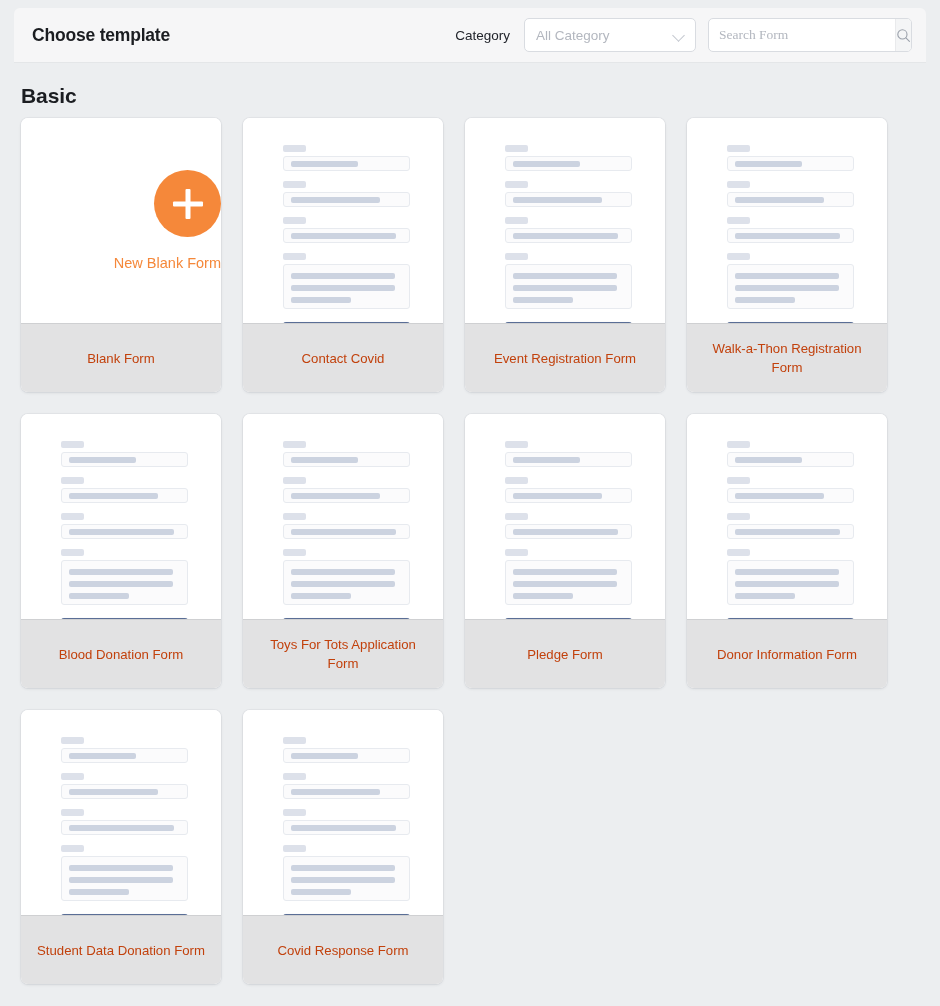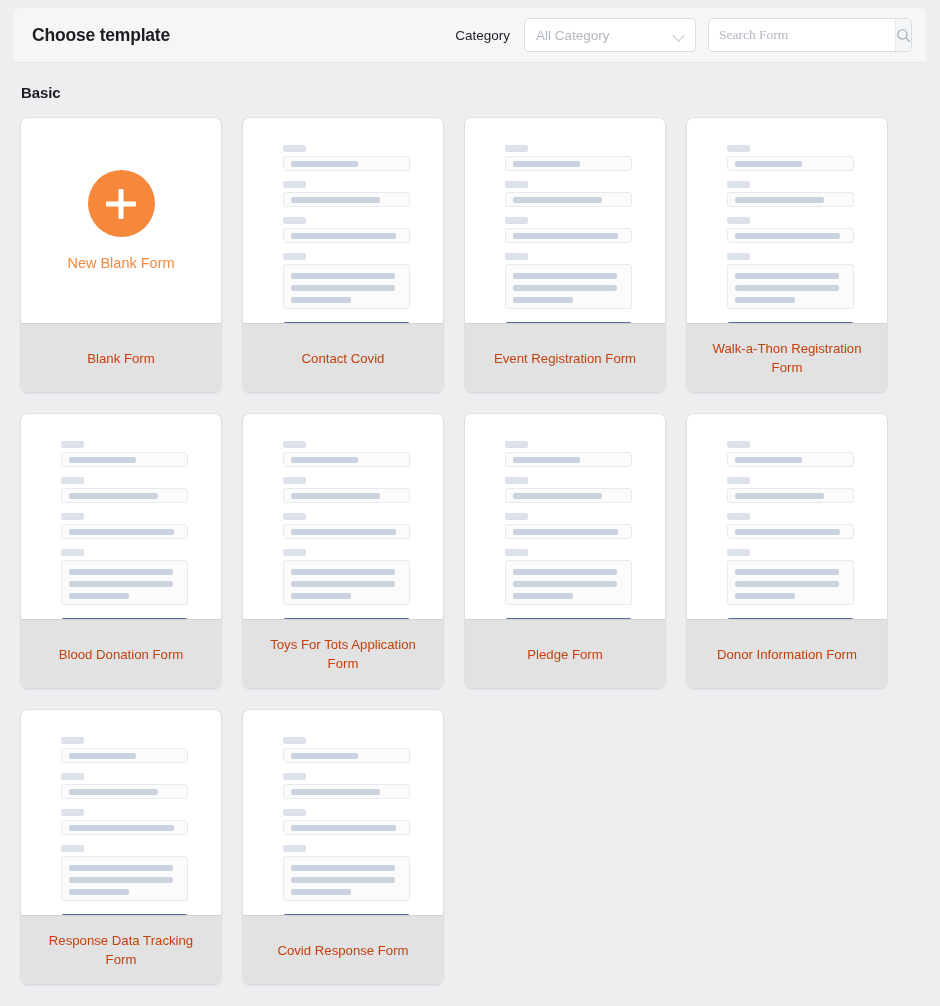--- a/index.html
+++ b/index.html
@@ -111,21 +111,21 @@
     justify-content: center;
     cursor: pointer;
   }
   .search-btn svg { display: block; }
 
   
   .section-title {
     position: absolute;
     left: 21px;
     top: 84px;
-    font-size: 15px;
+    font-size: 21px;
     font-weight: bold;
     color: #1b1d21;
     letter-spacing: -0.1px;
   }
 
   
   .grid {
     position: absolute;
     left: 21px;
     top: 118px;
@@ -167,21 +167,21 @@
     font-size: 13.2px;
     color: #c2410c;
     line-height: 19px;
   }
 
   
   .blank-inner {
     height: 100%;
     display: flex;
     flex-direction: column;
-    align-items: center;
+    align-items: flex-end;
     justify-content: center;
     gap: 18px;
   }
   .plus-circle {
     width: 67px;
     height: 67px;
     border-radius: 50%;
     background: #f5883a;
     position: relative;
   }
@@ -537,21 +537,21 @@
       <div class="sk-fill" style="width:88%"></div>
       <div class="sk-fill" style="width:88%"></div>
       <div class="sk-fill" style="width:51%"></div>
     </div>
     <div class="sk-submit">
       
     </div>
   </div>
     </div>
     <div class="card-footer">
-      <span>Response Data Tracking Form</span>
+      <span>Student Data Donation Form</span>
     </div>
     </div>
     <div class="card">
     <div class="card-preview">
 
   <div class="skel">
     <div class="sk-label"></div>
     <div class="sk-field">
       <div class="sk-fill" style="width:57%"></div>
     </div>

